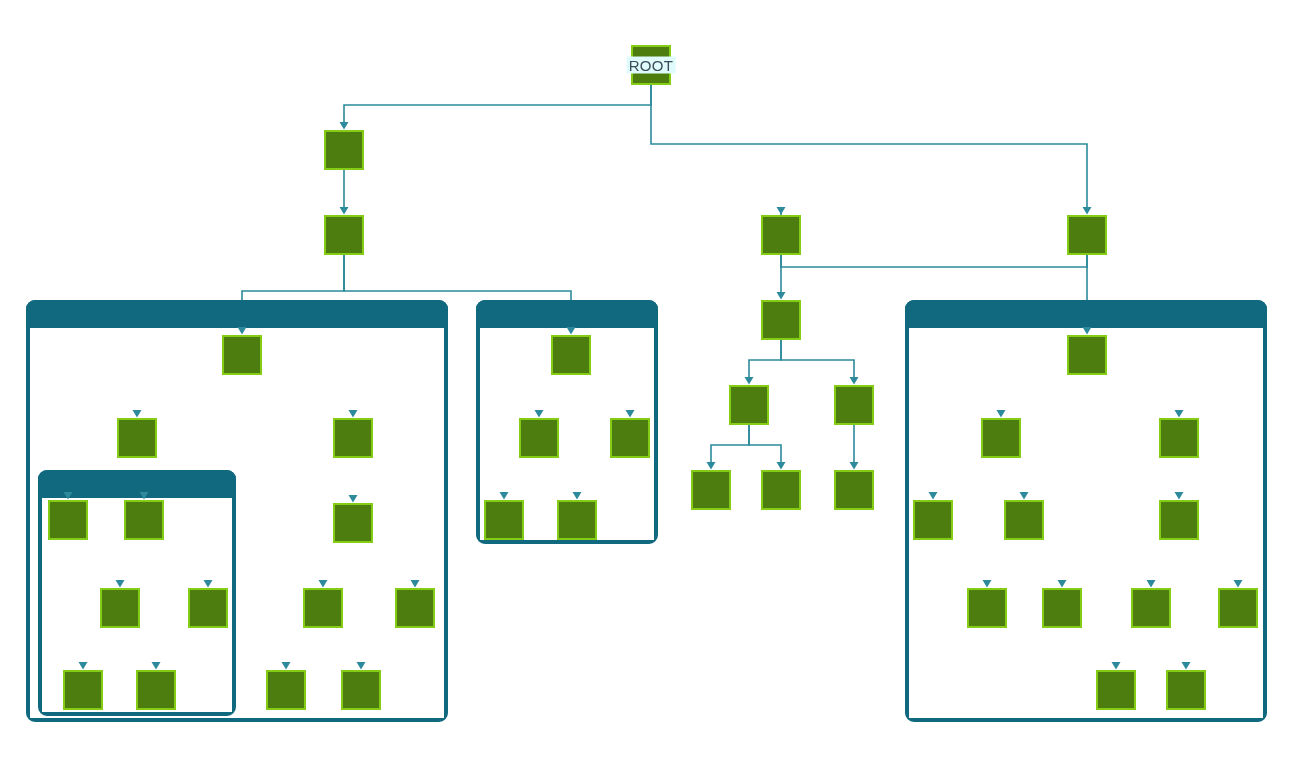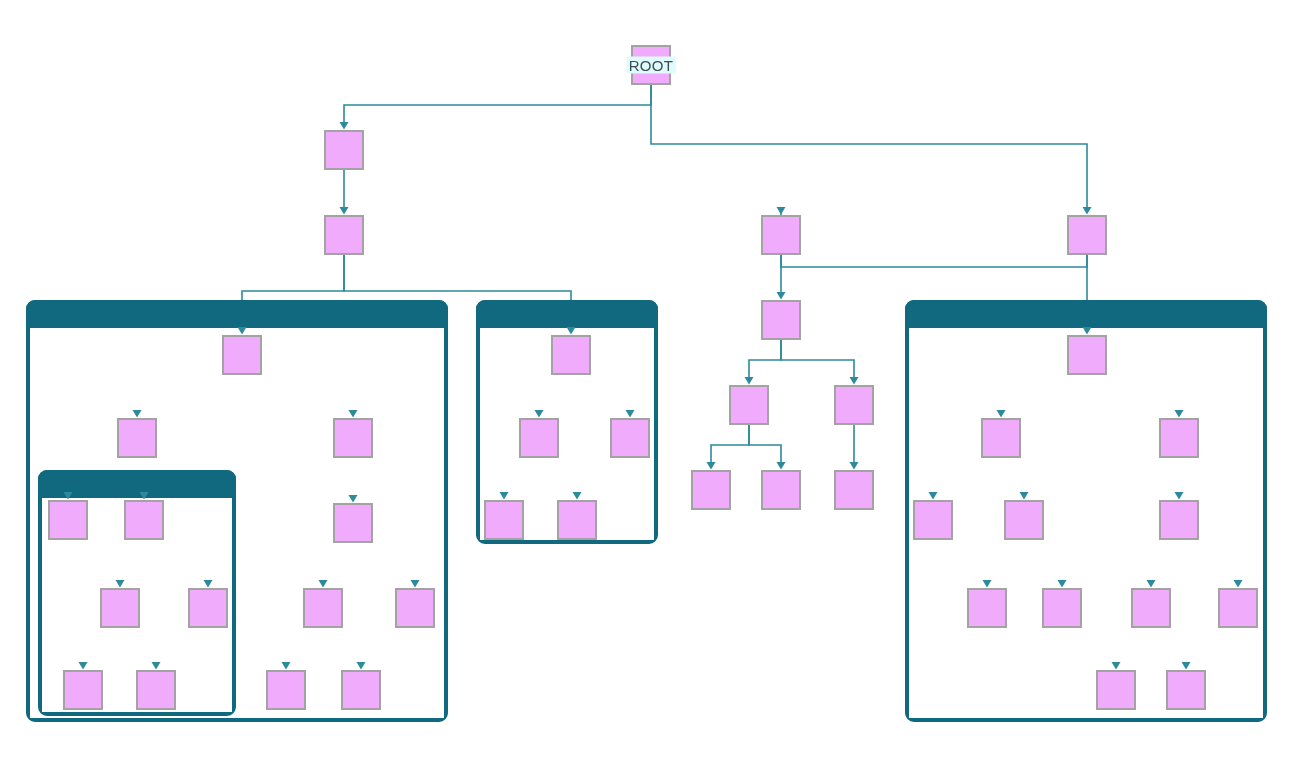--- a/index.html
+++ b/index.html
@@ -57,22 +57,22 @@
     left: 0;
     top: 28px;
     right: 0;
     bottom: 0;
     background: #ffffff;
   }
 
   .node {
     position: absolute;
     box-sizing: border-box;
-    background: #f0abfc;
-    border: 2px solid #a3a3a3;
+    background: #4d7c0f;
+    border: 2px solid #84cc16;
     z-index: 20;
   }
   .node-label {
     position: absolute;
     left: 50%;
     top: 50%;
     transform: translate(-50%, -50%);
     background: #e0fbfb;
     color: #3d4c5a;
     font-size: 15px;

